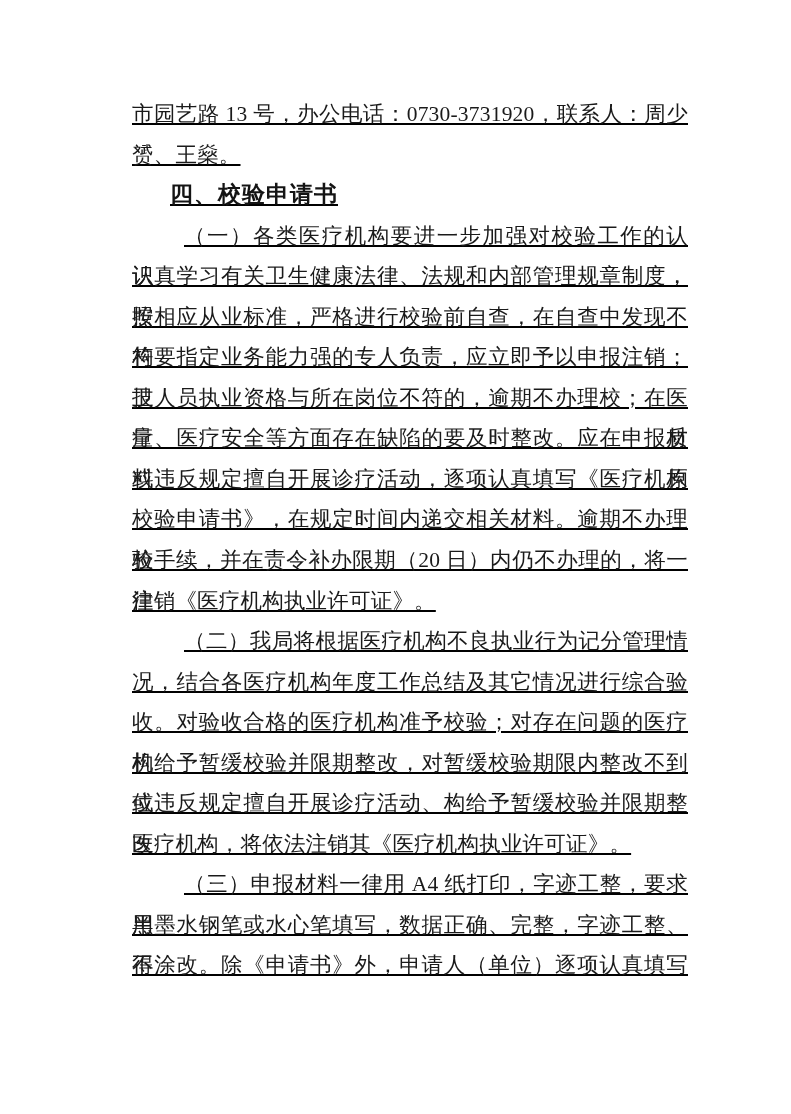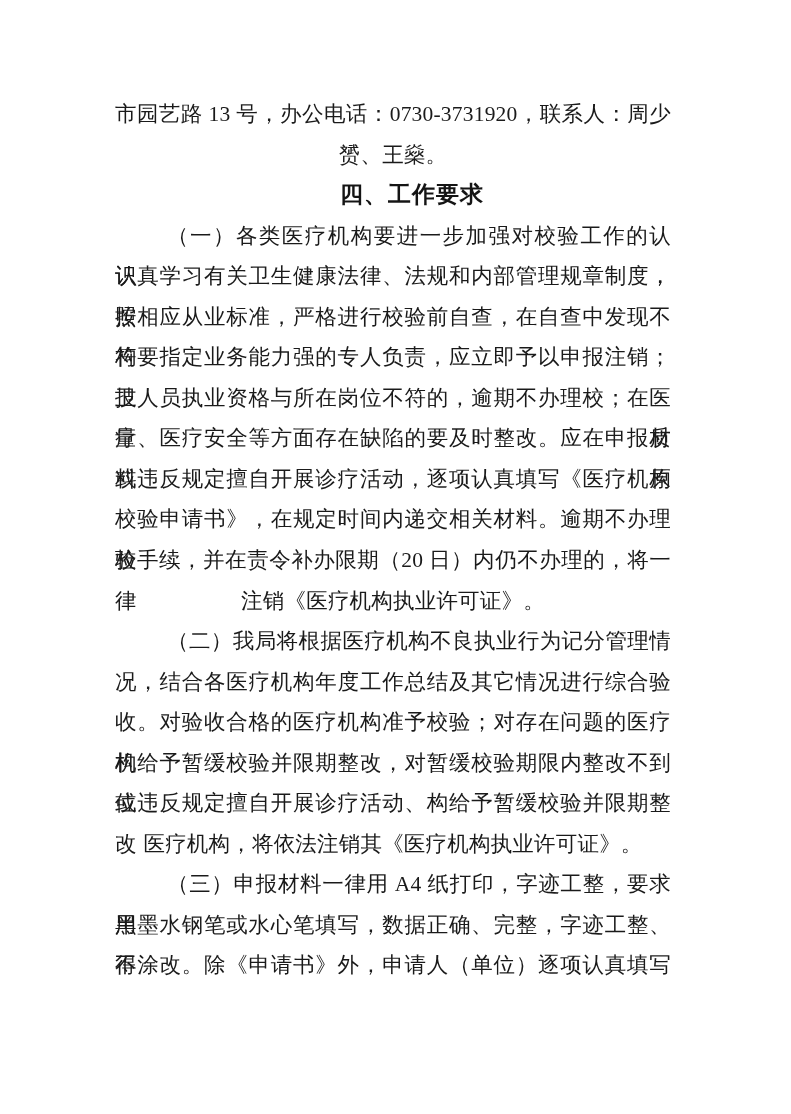--- a/index.html
+++ b/index.html
@@ -9,29 +9,30 @@
     overflow:hidden;
     font-family:"Liberation Serif","DejaVu Serif",serif;
   }
   #page{
     position:relative;
     width:791px;height:1114px;
     background:#ffffff;
   }
   #doc{
     position:absolute;
-    left:115px;top:94px;
+    left:132px;top:94px;
     width:556px;
+    text-decoration:underline;
   }
   .line{
     font-size:21.5px;
     line-height:40.55px;
     height:40.55px;
     color:#1a1a1a;
-    text-align:center;
+    text-align:left;
     letter-spacing:0.2px;
   }
   .line.j{
     text-align:justify;
     text-align-last:justify;
   }
   .line.indent{
     text-indent:52px;
   }
   .line.heading{
@@ -42,21 +43,21 @@
     color:#141414;
   }
 </style>
 </head>
 <body>
 
 <main id="page">
   <section id="doc">
       <div class="line body j">市园艺路 13 号，办公电话：0730-3731920，联系人：周少</div>
       <div class="line body">赟、王燊。</div>
-      <div class="line heading">四、工作要求</div>
+      <div class="line heading">四、校验申请书</div>
       <div class="line indent j">（一）各类医疗机构要进一步加强对校验工作的认识，</div>
       <div class="line body j">认真学习有关卫生健康法律、法规和内部管理规章制度，按</div>
       <div class="line body j">照相应从业标准，严格进行校验前自查，在自查中发现不符</div>
       <div class="line body j">构要指定业务能力强的专人负责，应立即予以申报注销；卫</div>
       <div class="line body j">技人员执业资格与所在岗位不符的，逾期不办理校；在医疗质</div>
       <div class="line body j">量、医疗安全等方面存在缺陷的要及时整改。应在申报材料原</div>
       <div class="line body j">或违反规定擅自开展诊疗活动，逐项认真填写《医疗机构</div>
       <div class="line body j">校验申请书》，在规定时间内递交相关材料。逾期不办理校</div>
       <div class="line body j">验手续，并在责令补办限期（20 日）内仍不办理的，将一律</div>
       <div class="line body">注销《医疗机构执业许可证》。</div>

